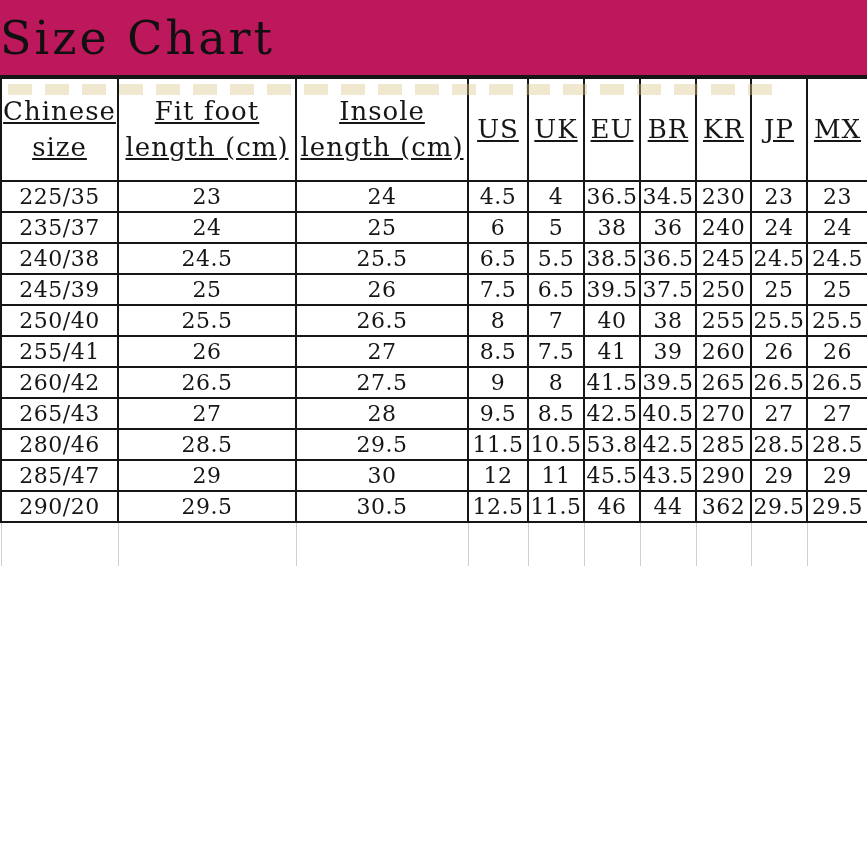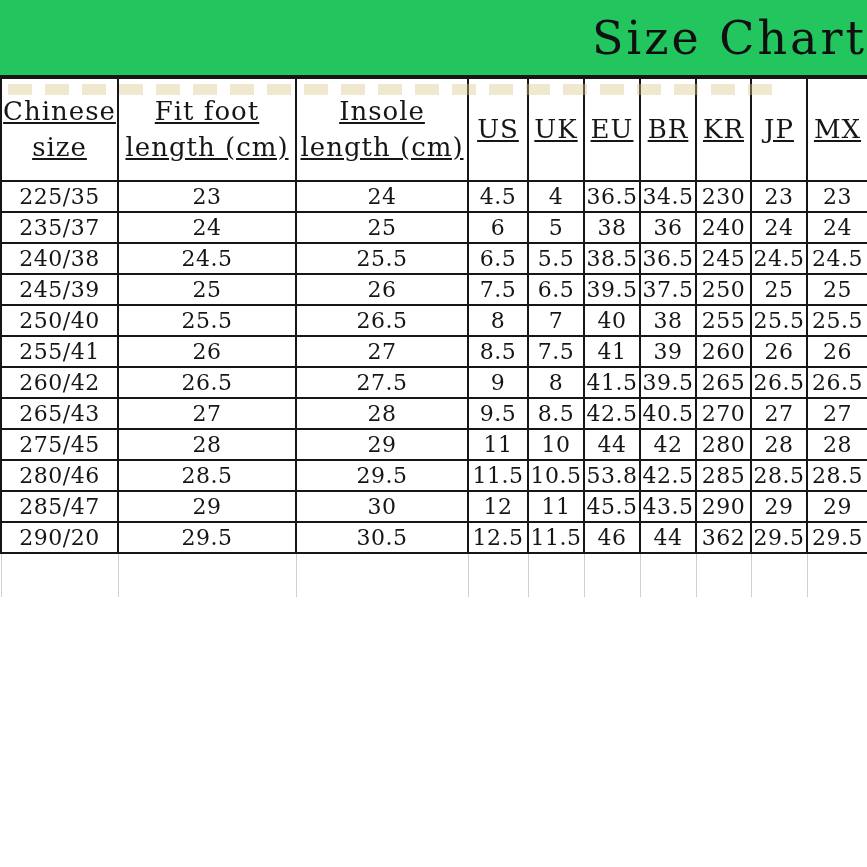--- a/index.html
+++ b/index.html
@@ -5,23 +5,23 @@
   html, body { margin: 0; padding: 0; background: #ffffff; }
   .page {
     width: 867px; height: 867px;
     position: relative; overflow: hidden;
     background: #ffffff;
     font-family: "DejaVu Serif", "Liberation Serif", serif;
     color: #161616;
   }
   .banner {
     height: 75px;
-    background: #22c55e;
+    background: #be185d;
     border-bottom: 2px solid #161616;
-    display: flex; align-items: center; justify-content: flex-end;
+    display: flex; align-items: center; justify-content: flex-start;
   }
   .banner h1 {
     margin: 0;
     font-size: 46px;
     font-weight: normal;
     letter-spacing: 3px;
     color: #101010;
   }
   .artifact {
     position: absolute;
@@ -197,32 +197,20 @@
           <td>28</td>
           <td>9.5</td>
           <td>8.5</td>
           <td>42.5</td>
           <td>40.5</td>
           <td>270</td>
           <td>27</td>
           <td>27</td>
         </tr>
         <tr>
-          <td>275/45</td>
-          <td>28</td>
-          <td>29</td>
-          <td>11</td>
-          <td>10</td>
-          <td>44</td>
-          <td>42</td>
-          <td>280</td>
-          <td>28</td>
-          <td>28</td>
-        </tr>
-        <tr>
           <td>280/46</td>
           <td>28.5</td>
           <td>29.5</td>
           <td>11.5</td>
           <td>10.5</td>
           <td>53.8</td>
           <td>42.5</td>
           <td>285</td>
           <td>28.5</td>
           <td>28.5</td>

